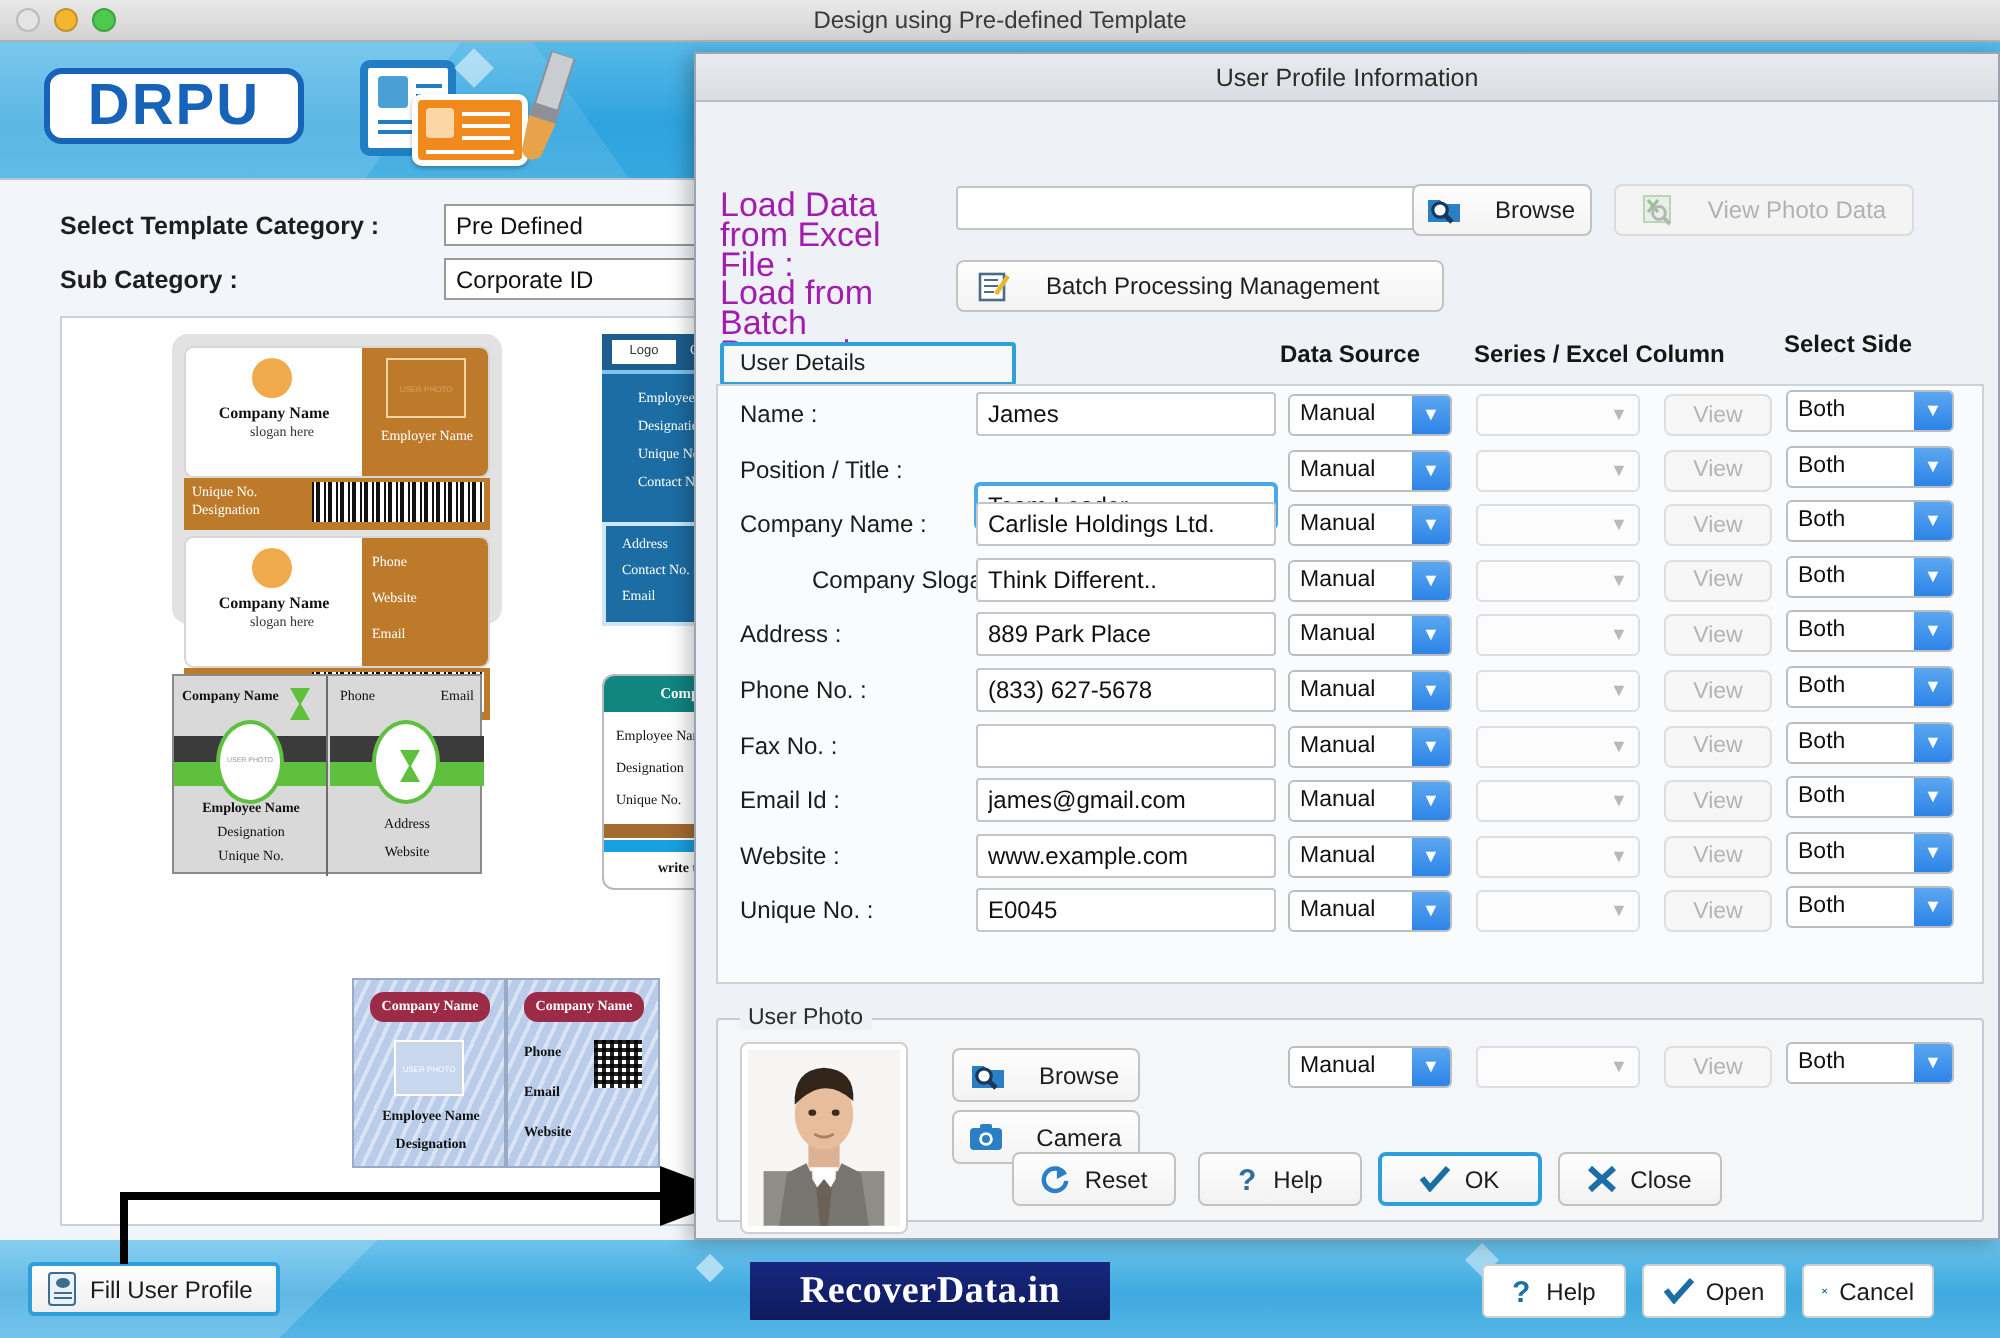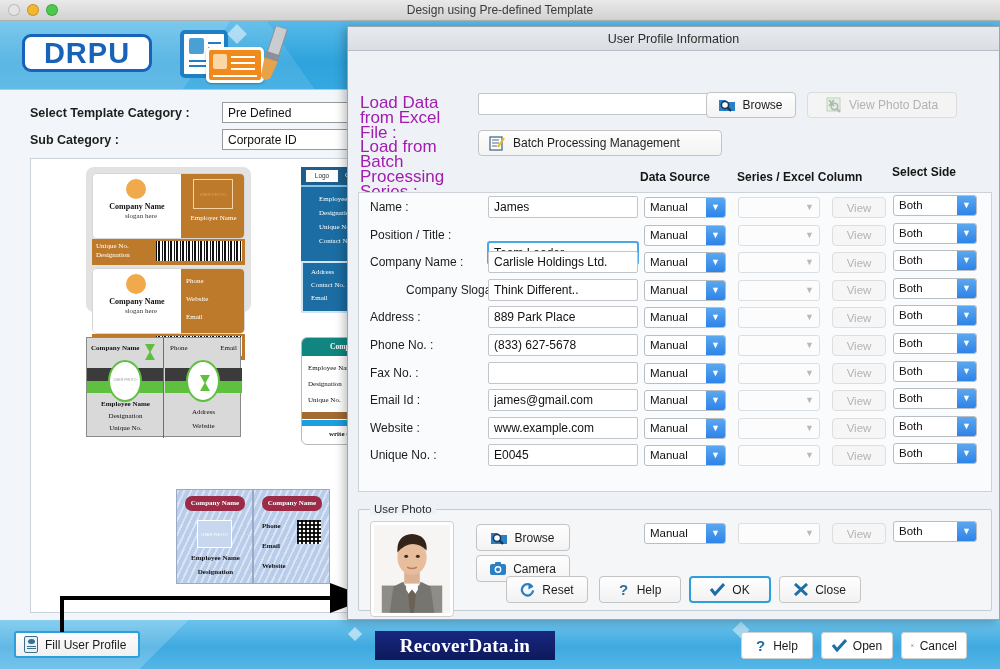--- a/index.html
+++ b/index.html
@@ -218,21 +218,21 @@
   }
   .dlg-body { position:relative; height:569px; }
   .lbl { position:absolute; font-size:12px; color:#1c1c1c; }
   .lbl2 { position:absolute; font-size:17px; color:#a21caf; line-height:15px; }
   .txtin {
     position:absolute; background:#fff; border:1px solid #c2c6cb; border-radius:2px;
     font-size:12px; color:#111; padding:2px 5px; line-height:17px; height:22px;
   }
   .btn {
     position:absolute; background:linear-gradient(#fefefe,#f3f3f3); border:1px solid #c3c3c3; border-radius:4px;
-    display:flex; align-items:center; justify-content:center; gap:7px; font-size:12px; color:#1d1d1d;
+    display:flex; align-items:center; justify-content:center; gap:17px; font-size:12px; color:#1d1d1d;
   }
   .btn.disabled { color:#b2b2b2; background:#f4f4f4; border-color:#dcdcdc; }
   .tab {
     position:absolute; background:#f7f8f9; border:2px solid #2f9fdc; border-radius:2px;
     font-size:11.5px; color:#1d1d1d; padding:3px 8px; height:22px;
   }
   .colhdr { position:absolute; font-size:12px; font-weight:bold; color:#161616; }
   .panel {
     position:absolute; background:#fafbfc; border:1px solid #ccd2d8;
   }
@@ -496,20 +496,21 @@
       <div class="lbl2" style="left:12px; top:88px; width:110px;">Load from Batch Processing Series :</div>
       <div class="btn" style="left:130px; top:79px; width:244px; height:26px; justify-content:flex-start; padding-left:10px;">
         <svg class="ico" width="17" height="17" viewBox="0 0 17 17">
           <rect x="1" y="2" width="12" height="13" fill="#fff" stroke="#4a6b8a" stroke-width="1.3"></rect>
           <path d="M3 5 h7 M3 8 h7 M3 11 h5" stroke="#4a6b8a" stroke-width="1.1"></path>
           <path d="M9 12 L15 3" stroke="#e8b92c" stroke-width="2.2"></path>
         </svg>
         <span>Batch Processing Management</span>
       </div>
 
+      <div class="tab" style="left:12px; top:120px; width:148px;">User Details</div>
 
       <div class="colhdr" style="left:292px; top:119px;">Data Source</div>
       <div class="colhdr" style="left:389px; top:119px;">Series / Excel Column</div>
       <div class="colhdr" style="left:544px; top:114px;">Select Side</div>
 
       <div class="panel" style="left:10px; top:141px; width:634px; height:300px;"></div>
 
       <div id="rows">
           <div>
             <div class="lbl" style="left:22px; top:149px;">Name :</div>

